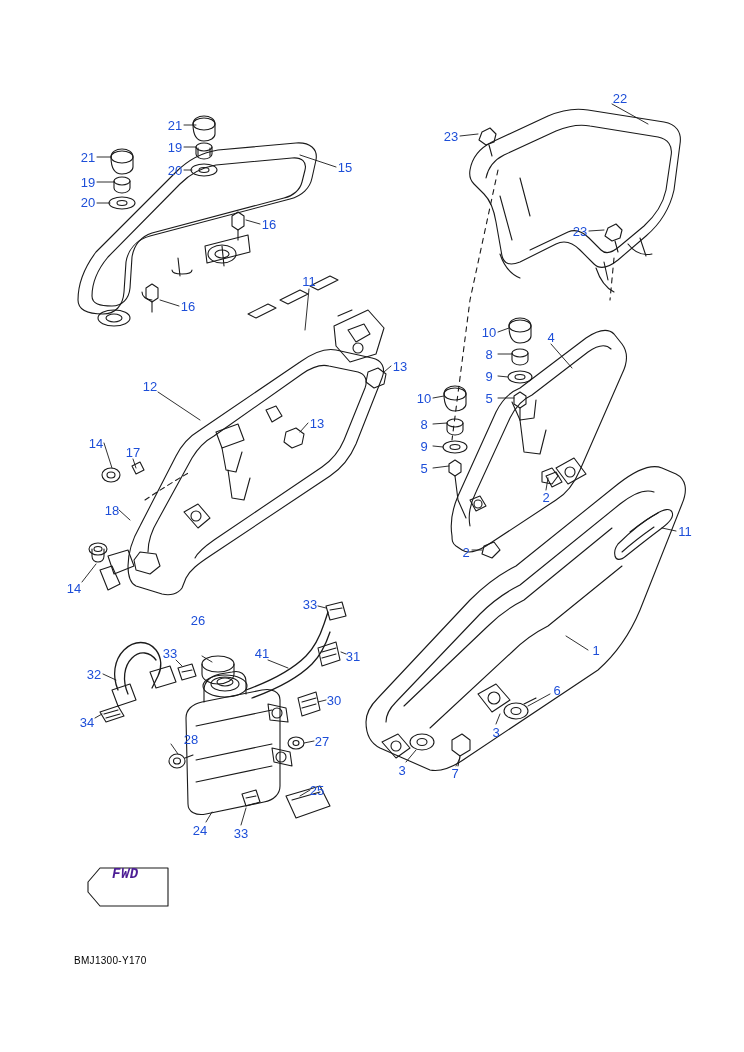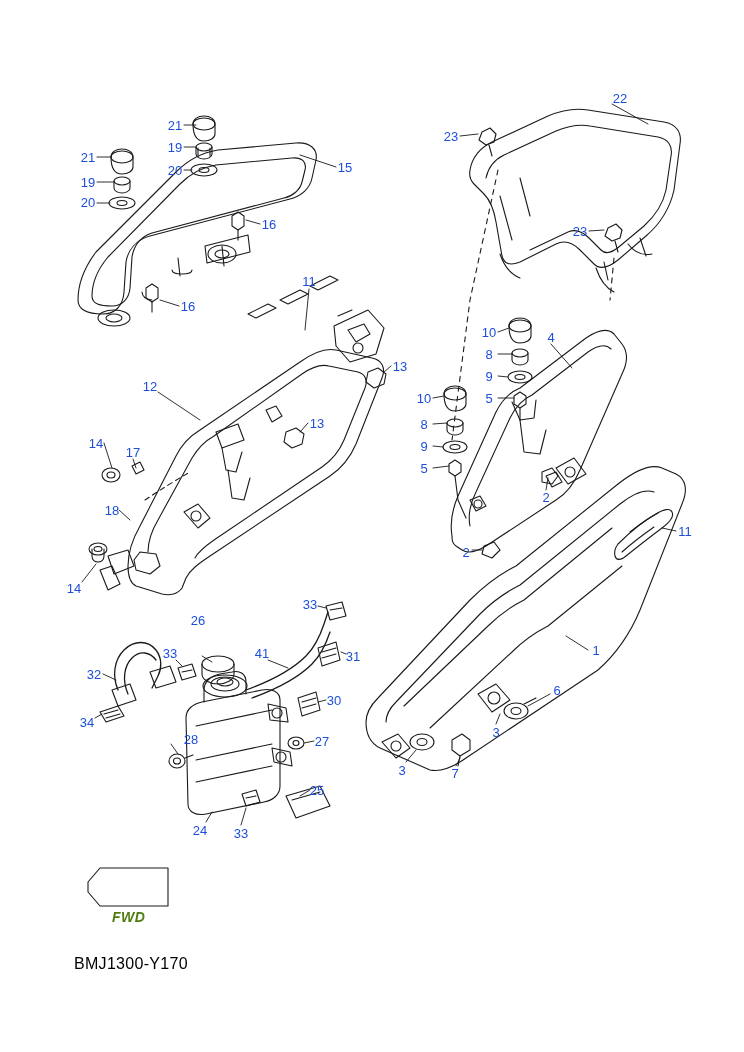--- a/index.html
+++ b/index.html
@@ -30,33 +30,33 @@
     line-height: 1;
     white-space: nowrap;
     transform: translate(-50%, -50%);
     user-select: none;
   }
   #part-code {
     position: absolute;
     left: 74px;
     top: 955px;
     font-family: "Liberation Sans", sans-serif;
-    font-size: 16px;
+    font-size: 10px;
     letter-spacing: 0.3px;
     color: #000000;
   }
   #fwd-text {
     position: absolute;
     left: 112px;
-    top: 909px;
-    font-family: Liberation Sans, sans-serif;
+    top: 866px;
+    font-family: Liberation Mono, monospace;
     font-size: 14px;
     font-weight: bold;
     font-style: italic;
-    color: #4d7c0f;
+    color: #4c1d95;
     letter-spacing: 0.5px;
   }
 </style>
 </head>
 <body>
 
 <div id="page">
 
   <svg id="artwork" viewBox="0 0 744 1052" xmlns="http://www.w3.org/2000/svg">
     <g fill="none" stroke="#1a1a1a" stroke-width="1.1" stroke-linejoin="round" stroke-linecap="round">

